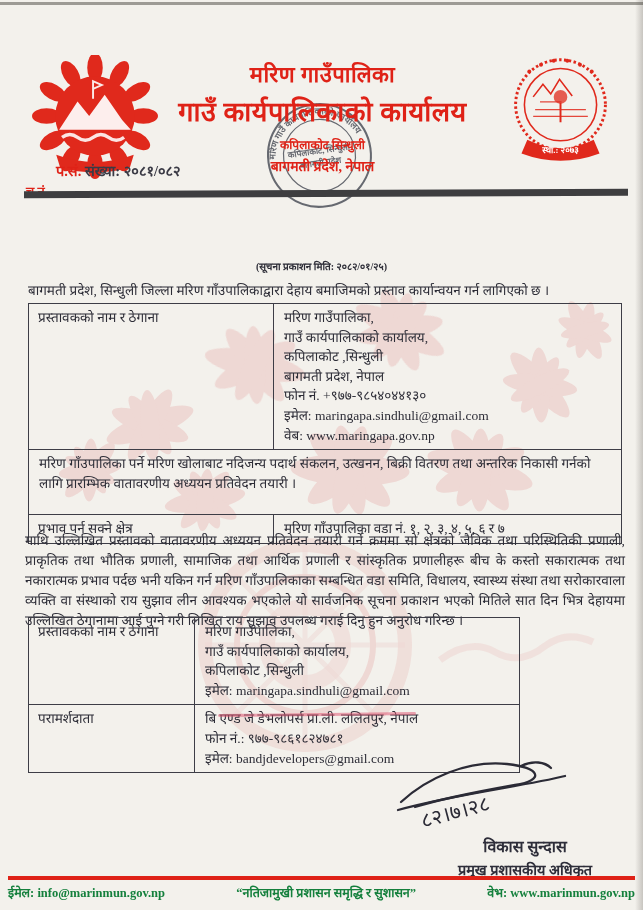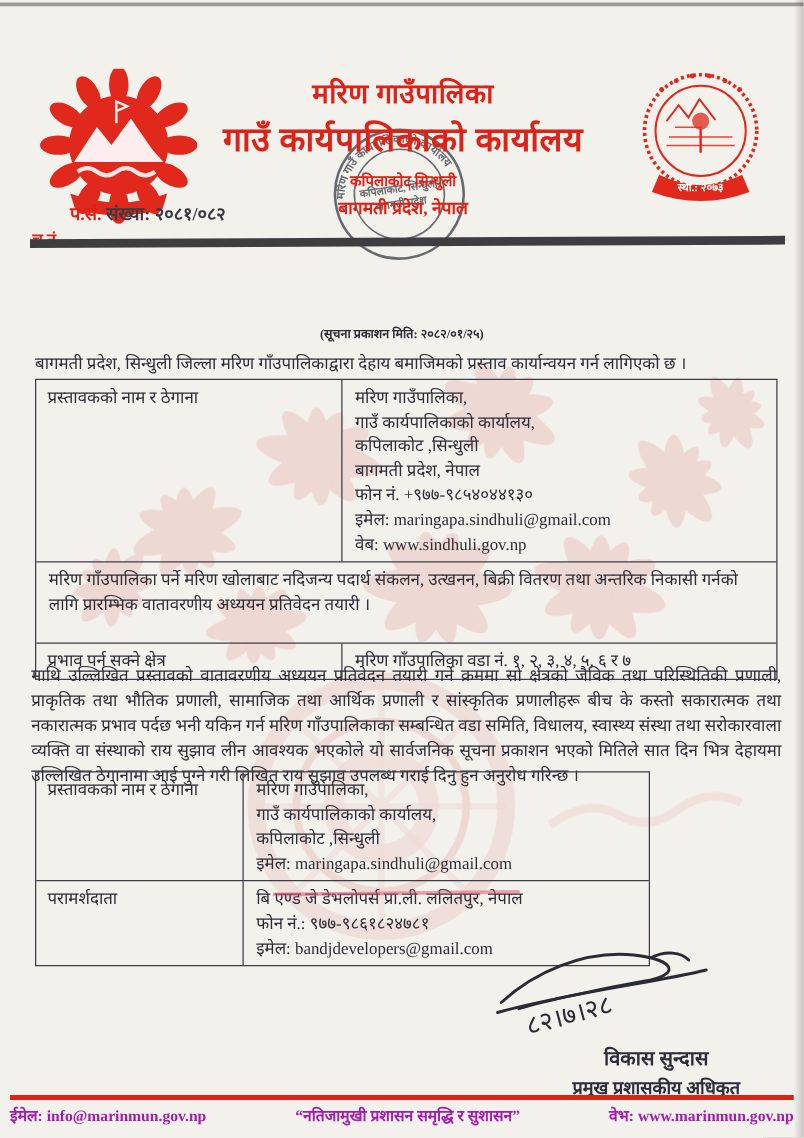--- a/index.html
+++ b/index.html
@@ -56,21 +56,21 @@
   .pinkmark{position:absolute;left:218px;top:713px;width:198px;height:3px;background:rgba(224,80,110,.5);
     border-radius:2px;transform:rotate(-.6deg);z-index:2;}
   
   .sig-svg{position:absolute;left:393px;top:752px;width:185px;height:84px;z-index:1;}
   .sig-block{position:absolute;left:420px;top:835px;width:210px;text-align:center;z-index:1;color:#2e2e3a;}
   .sig-name{font-size:16px;font-weight:700;}
   .sig-title{font-size:14.5px;font-weight:700;margin-top:2px;}
   
   .footline{position:absolute;left:8px;top:876px;width:627px;height:4px;background:#df2217;z-index:1;}
   .footer{position:absolute;left:8px;top:884px;width:627px;display:flex;justify-content:space-between;
-    align-items:baseline;color:#a21caf;font-weight:700;font-size:12.5px;z-index:1;}
+    align-items:baseline;color:#15803d;font-weight:700;font-size:12.5px;z-index:1;}
   .footer .motto{font-size:12.5px;}
 </style>
 </head>
 <body>
 
 <div class="page">
 
   <div class="scan-topline"></div>
   <div class="scan-rightedge"></div>
 
@@ -183,21 +183,21 @@
   <div class="tbl tbl1">
     <div class="trow r1">
       <div class="tlabel">प्रस्तावकको नाम र ठेगाना</div>
       <div class="tval">
         <div class="ln">मरिण गाउँपालिका,</div>
         <div class="ln">गाउँ कार्यपालिकाको कार्यालय,</div>
         <div class="ln">कपिलाकोट ,सिन्धुली</div>
         <div class="ln">बागमती प्रदेश, नेपाल</div>
         <div class="ln">फोन नं. +९७७-९८५४०४४१३०</div>
         <div class="ln">इमेल: maringapa.sindhuli@gmail.com</div>
-        <div class="ln">वेब:  www.sindhuli.gov.np</div>
+        <div class="ln">वेब:  www.maringapa.gov.np</div>
       </div>
     </div>
     <div class="trow r2">
       <div class="tval">
         <div class="ln">मरिण गाँउपालिका पर्ने मरिण खोलाबाट नदिजन्य पदार्थ संकलन, उत्खनन, बिक्री वितरण तथा अन्तरिक निकासी गर्नको लागि प्रारम्भिक वातावरणीय अध्ययन प्रतिवेदन तयारी ।</div>
       </div>
     </div>
     <div class="trow r3">
       <div class="tlabel">प्रभाव पर्न सक्ने क्षेत्र</div>
       <div class="tval">

